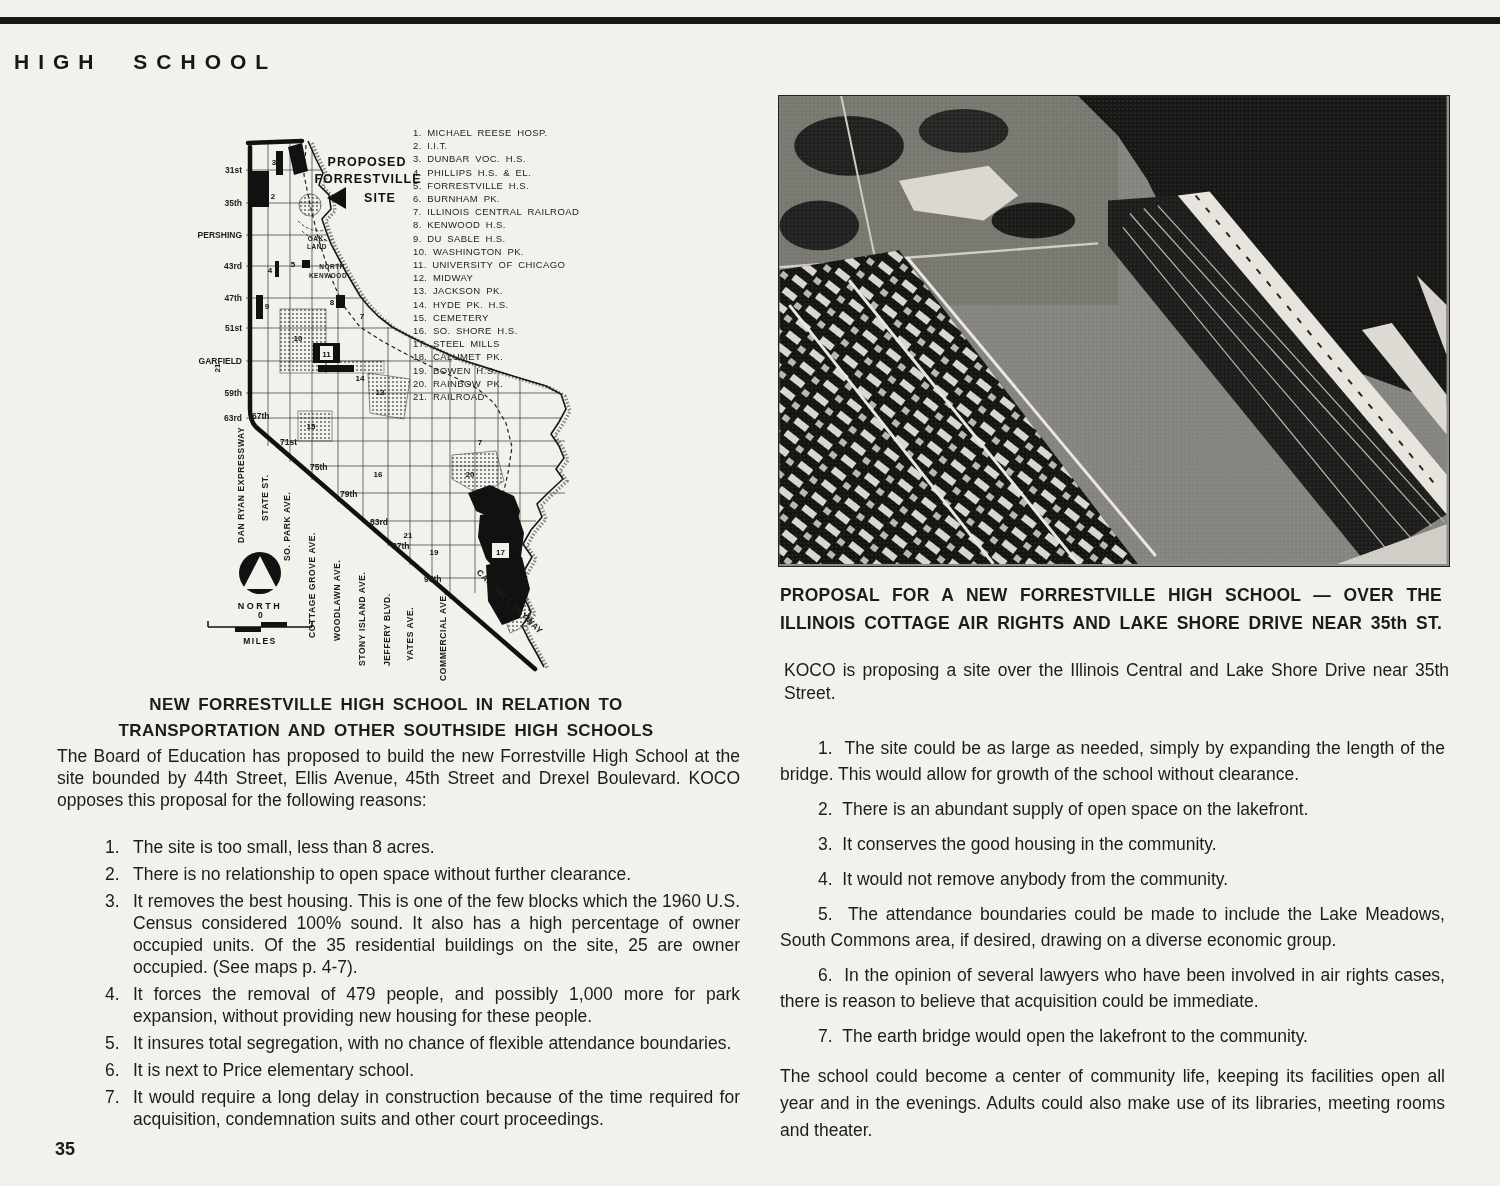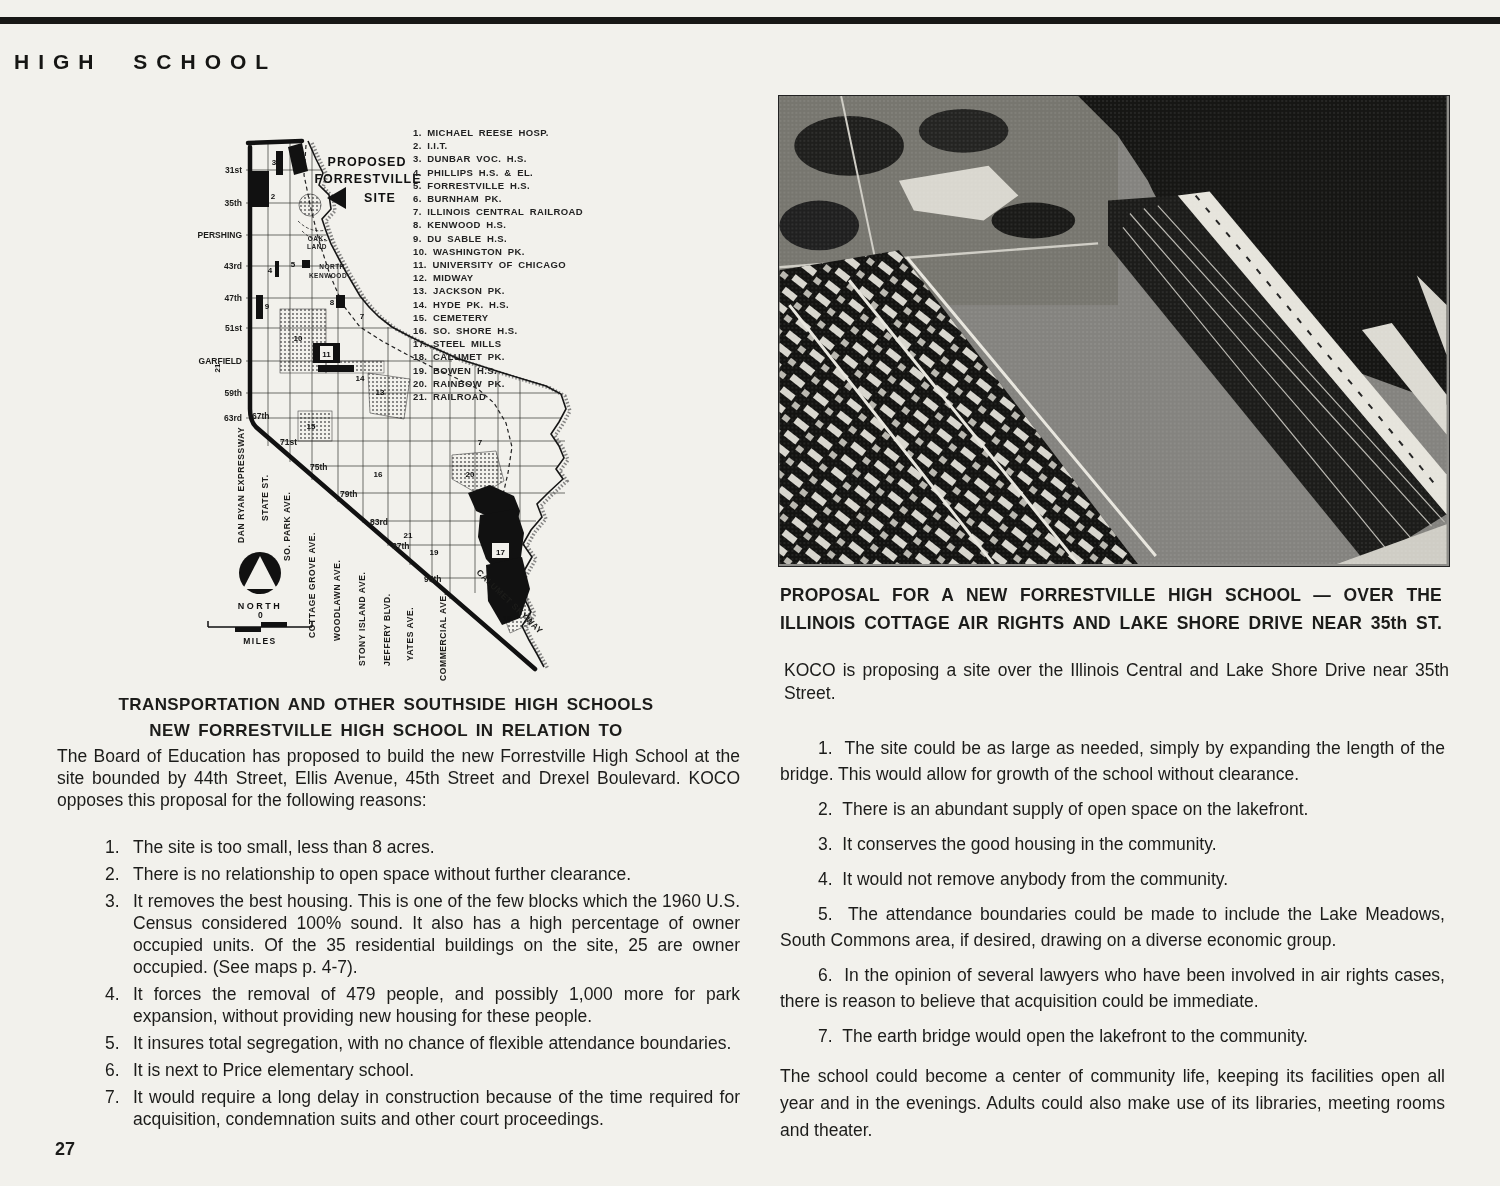--- a/index.html
+++ b/index.html
@@ -3,21 +3,21 @@
 <meta charset="utf-8">
 <style>
   html,body{margin:0;padding:0;}
   body{width:1500px;height:1186px;background:#d8d6d0;font-family:"Liberation Sans",sans-serif;}
   .page{position:relative;width:1500px;height:1186px;background:#f2f1ec;color:#1c1c1a;overflow:hidden;padding-left:31px;}
   .top-rule{position:absolute;left:0;top:17px;width:1500px;height:7px;background:#181816;}
   .header{position:absolute;left:14px;top:50px;font-size:21px;font-weight:bold;letter-spacing:9px;word-spacing:16px;color:#161614;}
   
   .map-figure{position:absolute;left:180px;top:113px;width:520px;height:577px;}
   .map-svg{position:absolute;left:0;top:0;}
-  .legend{position:absolute;left:233px;top:13px;width:285px;font-size:9.5px;line-height:13.2px;font-weight:700;letter-spacing:.4px;word-spacing:2.5px;color:#222;}
+  .legend{position:absolute;left:233px;top:13px;width:285px;font-size:9.5px;line-height:13.2px;font-weight:400;letter-spacing:.4px;word-spacing:2.5px;color:#222;}
   
   .map-caption{position:absolute;left:62px;top:692px;width:648px;text-align:center;font-weight:bold;font-size:17px;line-height:26px;letter-spacing:.4px;word-spacing:3px;}
   .intro-left{position:absolute;left:57px;top:745px;width:683px;font-size:17.5px;line-height:22px;text-align:justify;margin:0;}
   .reasons{position:absolute;left:57px;top:836px;width:683px;font-size:17.5px;line-height:22px;}
   .reason{position:relative;padding-left:76px;margin-bottom:5px;text-align:justify;}
   .reason .num{position:absolute;left:48px;top:0;}
   .page-number{position:absolute;left:55px;top:1139px;font-size:18px;font-weight:bold;}
   
   .photo{position:absolute;left:778px;top:95px;width:670px;height:470px;border:1px solid #222;background:#8e8d89;}
   .photo-caption{position:absolute;left:780px;top:581px;width:662px;font-weight:bold;font-size:17.5px;line-height:28px;letter-spacing:.2px;}
@@ -207,22 +207,22 @@
         <div class="legend-item">16. SO. SHORE H.S.</div>
         <div class="legend-item">17. STEEL MILLS</div>
         <div class="legend-item">18. CALUMET PK.</div>
         <div class="legend-item">19. BOWEN H.S.</div>
         <div class="legend-item">20. RAINBOW PK.</div>
         <div class="legend-item">21. RAILROAD</div>
       </div>
   </div>
 
   <div class="map-caption">
+    <div>NEW FORRESTVILLE HIGH SCHOOL IN RELATION TO</div>
     <div>TRANSPORTATION AND OTHER SOUTHSIDE HIGH SCHOOLS</div>
-    <div>NEW FORRESTVILLE HIGH SCHOOL IN RELATION TO</div>
   </div>
 
   <p class="intro-left">The Board of Education has proposed to build the new Forrestville High School at the site bounded by 44th Street, Ellis Avenue, 45th Street and Drexel Boulevard. KOCO opposes this proposal for the following reasons:</p>
 
   <div class="reasons">
 
       <div class="reason">
         <span class="num">1.</span>
         <span class="txt">The site is too small, less than 8 acres.</span>
       </div>
@@ -251,21 +251,21 @@
         <span class="num">6.</span>
         <span class="txt">It is next to Price elementary school.</span>
       </div>
 
       <div class="reason">
         <span class="num">7.</span>
         <span class="txt">It would require a long delay in construction because of the time required for acquisition, condemnation suits and other court proceedings.</span>
       </div>
     </div>
 
-  <div class="page-number">27</div>
+  <div class="page-number">35</div>
 
   <div class="photo">
     <svg width="668" height="468" viewBox="0 0 670 470">
       <defs>
         <pattern id="half" width="4" height="4" patternUnits="userSpaceOnUse">
           <circle cx="1" cy="1" r="0.8" fill="#ffffff" opacity="0.16"></circle>
         </pattern>
         <pattern id="bld" width="30" height="16" patternUnits="userSpaceOnUse" patternTransform="rotate(38)">
           <rect x="3" y="3" width="15" height="7" fill="#d8d6ce"></rect>
           <rect x="21" y="8" width="7" height="6" fill="#b9b7af"></rect>

